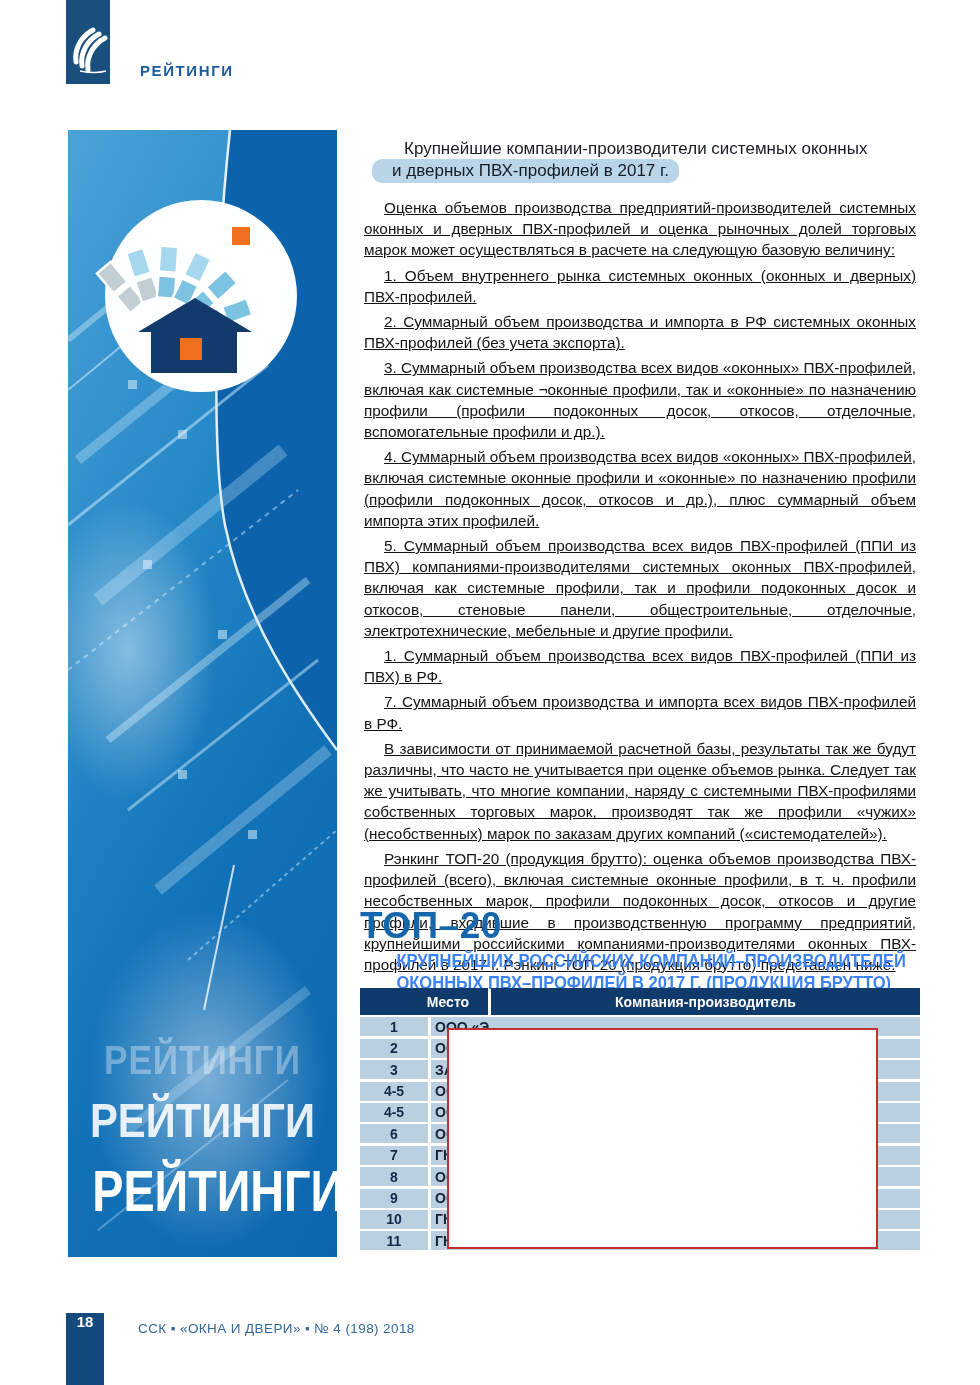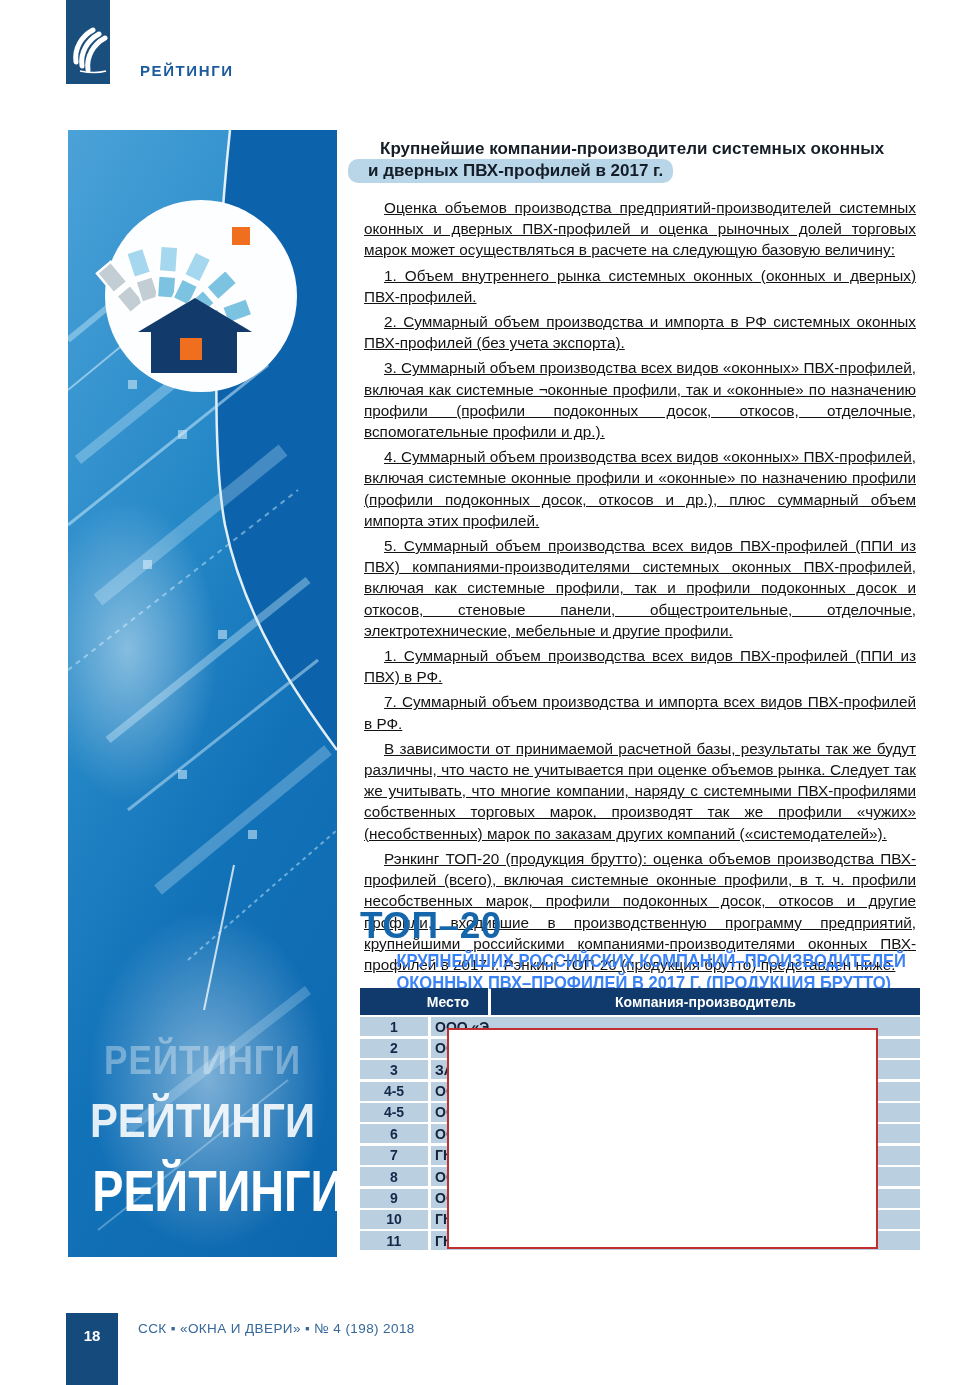--- a/index.html
+++ b/index.html
@@ -18,21 +18,21 @@
     position:absolute;left:68px;top:130px;width:269px;height:1127px;overflow:hidden;
     background:linear-gradient(118deg,#4ba2d8 0%,#2487c6 38%,#1272b8 62%,#0d66ad 100%);
   }
   .sidebar svg{position:absolute;left:0;top:0;}
   .wm{position:absolute;left:0;right:0;text-align:center;font-weight:bold;white-space:nowrap;}
   .wm1{top:908px;font-size:40px;color:rgba(255,255,255,0.34);transform:scaleX(.88);letter-spacing:1px;}
   .wm2{top:963px;font-size:48px;color:rgba(255,255,255,0.88);transform:scaleX(.87);}
   .wm3{top:1028px;font-size:57px;color:#ffffff;transform:scaleX(.82);}
   
   .col{position:absolute;left:360px;width:560px;}
-  .title{top:138px;font-size:17px;font-weight:bold;color:#151d27;line-height:21px;}
+  .title{top:138px;font-size:17px;font-weight:normal;color:#151d27;line-height:21px;margin-left:24px;}
   .title .t1{position:relative;z-index:1;padding-left:20px;}
   .title .t2{position:relative;display:inline-block;z-index:1;padding:1px 10px 2px 20px;
     margin-left:-12px;background:#b9d5e8;border-radius:10px;}
   .bodytext{top:193px;font-size:15.3px;line-height:21.2px;color:#131313;text-align:justify;}
   .bodytext p{margin:4px;text-indent:20px;text-decoration:underline;}
   
   .top20{top:905px;text-align:left;font-weight:bold;color:#1566ab;font-size:37px;letter-spacing:.5px;}
   .subt{top:950px;text-align:center;font-weight:bold;color:#3b82f6;font-size:19px;line-height:22px;}
   .subt div{transform:scaleX(.87);transform-origin:50% 50%;white-space:nowrap;}
   
@@ -45,22 +45,22 @@
   .trow{display:flex;gap:3px;margin-top:2.4px;}
   .trow .cell{background:#bacfe0;height:19px;font-size:14px;font-weight:bold;overflow:hidden;}
   .trow .place{width:68px;flex:none;color:#13294a;display:flex;align-items:center;justify-content:center;}
   .trow .comp{flex:1;color:#15223c;display:flex;align-items:center;padding-left:4px;white-space:nowrap;}
   
   .redaction{
     position:absolute;left:447px;top:1028px;width:431px;height:221px;
     background:#ffffff;border:2px solid #c22f2f;box-sizing:border-box;z-index:5;
   }
   
-  .pagenum-box{position:absolute;left:66px;top:1313px;width:52px;height:72px;background:#154a7d;
-    color:#ffffff;font-size:15px;font-weight:bold;text-align:center;padding-top:14px;box-sizing:border-box;}
+  .pagenum-box{position:absolute;left:66px;top:1313px;width:38px;height:72px;background:#154a7d;
+    color:#ffffff;font-size:15px;font-weight:bold;text-align:center;padding-top:0;box-sizing:border-box;}
   .imprint{position:absolute;left:138px;top:1321px;font-size:13.5px;color:#36689b;letter-spacing:.4px;}
 </style>
 </head>
 <body>
 
 <div class="page">
 
   <div class="mast-logo">
     <svg width="44" height="84" viewBox="0 0 44 84">
       <path d="M10 62 C8 48 16 36 27 30" stroke="#ffffff" stroke-width="5" fill="none" stroke-linecap="round"></path>

